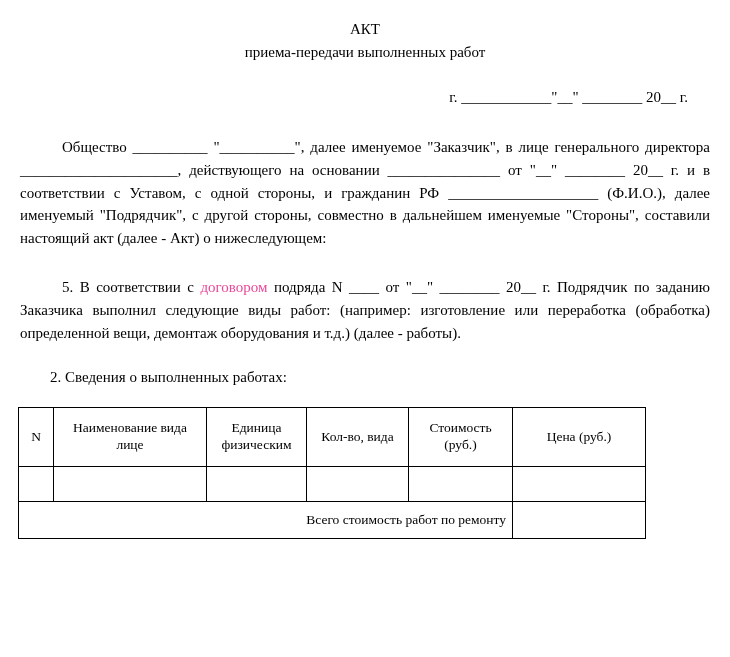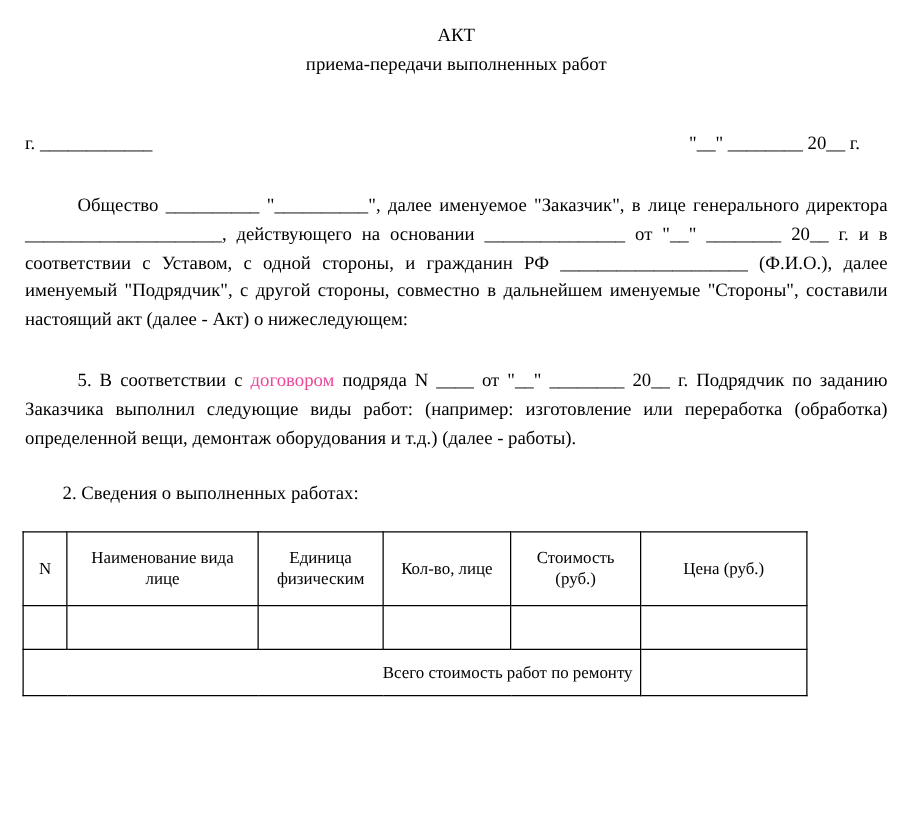--- a/index.html
+++ b/index.html
@@ -43,25 +43,24 @@
   .title-block {
     margin-top: 18px;
     text-align: center;
     line-height: 1.5;
   }
   .doc-title { display: block; }
   .doc-subtitle { display: block; }
 
   
   .city-date-row {
-    margin-top: 44px;
+    margin-top: 26px;
     display: flex;
-    justify-content: space-between;
+    justify-content: flex-end;
     align-items: baseline;
-    gap: 37px;
   }
   .city { white-space: nowrap; }
   .date-right { white-space: nowrap; padding-right: 22px; }
 
   
   .para {
     margin-top: 21px;
     text-align: justify;
     text-indent: 42px;
     line-height: 1.52;
@@ -130,21 +129,21 @@
   <p class="para p-one"><span>5. В соответствии с </span><a class="link plain" href="#">договором</a><span> подряда N ____ от "__" ________ 20__ г. Подрядчик по заданию Заказчика выполнил следующие виды работ: (например: изготовление или переработка (обработка) определенной вещи, демонтаж оборудования и т.д.) (далее - работы).</span></p>
 
   <p class="para p-two">2. Сведения о выполненных работах:</p>
 
   <table class="works-table">
     <thead>
       <tr>
         <th class="col-n">N</th>
         <th class="col-name">Наименование вида лице</th>
         <th class="col-unit">Единица физическим</th>
-        <th class="col-qty">Кол-во, лице</th>
+        <th class="col-qty">Кол-во, вида</th>
         <th class="col-cost">Стоимость (руб.)</th>
         <th class="col-price">Цена (руб.)</th>
       </tr>
     </thead>
     <tbody>
       <tr>
         <td class="empty-cell"></td>
         <td class="empty-cell"></td>
         <td class="empty-cell"></td>
         <td class="empty-cell"></td>

